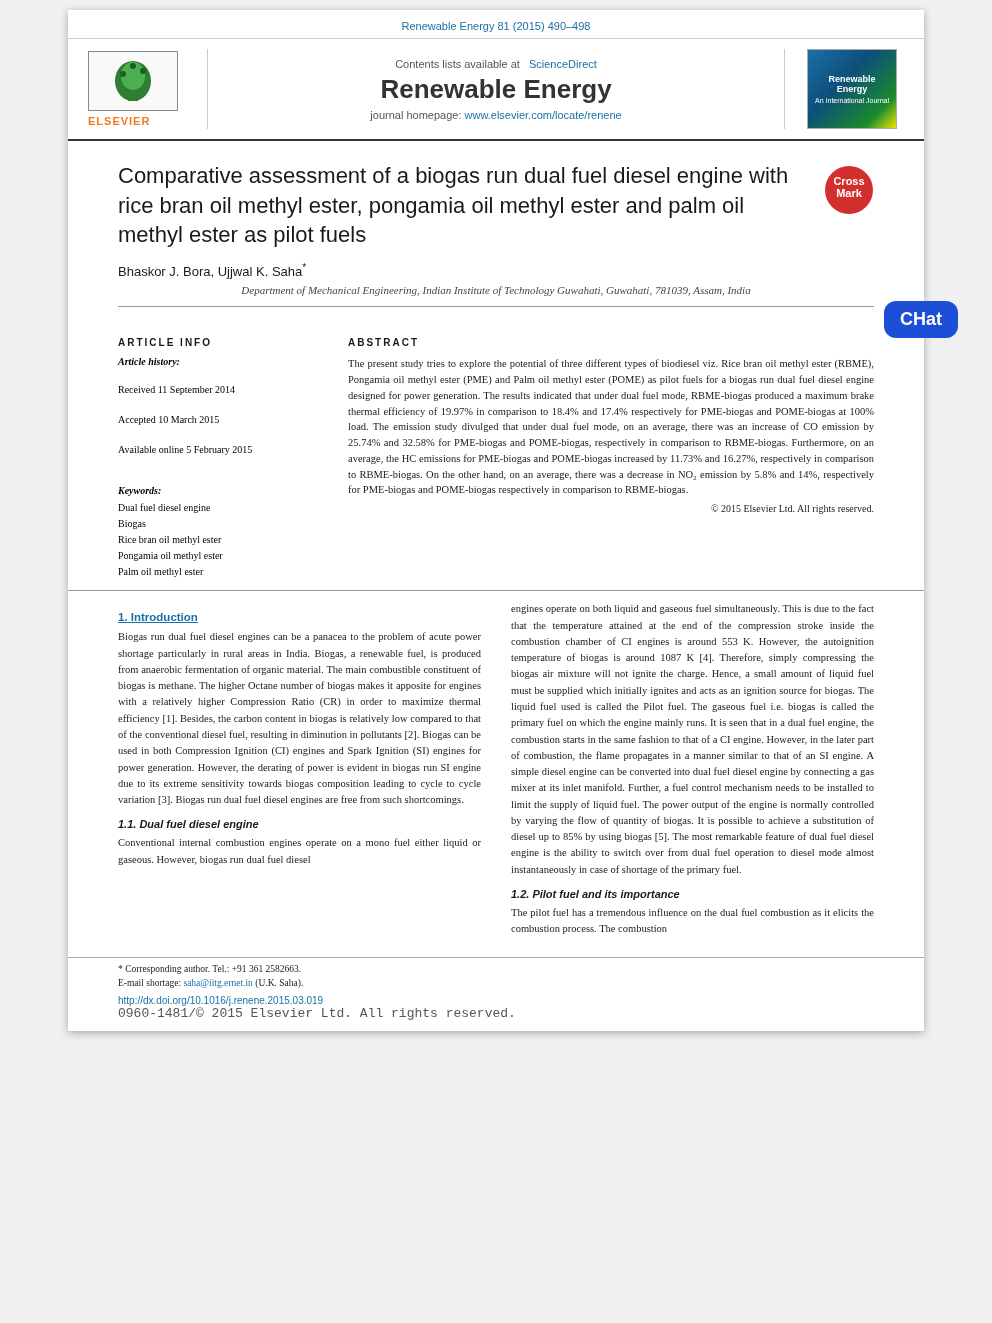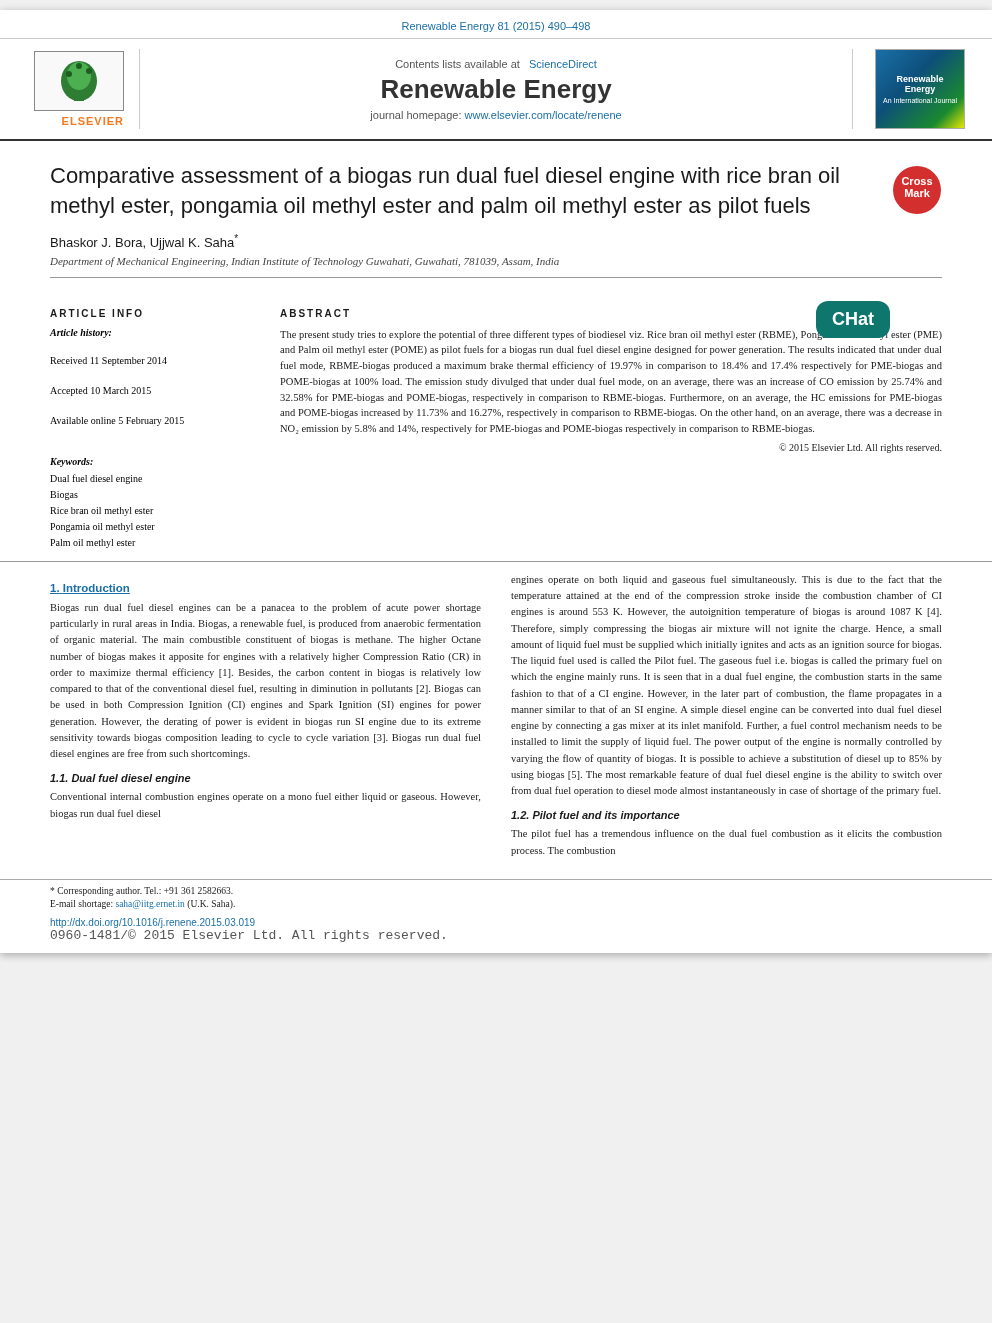--- a/index.html
+++ b/index.html
@@ -4,21 +4,21 @@
   <style>
     * { margin: 0; padding: 0; box-sizing: border-box; }
     body {
       background: #f0f0f0;
       font-family: 'Times New Roman', Times, serif;
       display: flex;
       justify-content: center;
       padding: 10px 0;
     }
     .page {
-      width: 992px;
+      width: 856px;
       background: #fff;
       box-shadow: 0 2px 8px rgba(0,0,0,0.3);
       padding: 0;
       position: relative;
     }
     
     .top-bar {
       text-align: center;
       padding: 6px 0 4px;
       border-bottom: 1px solid #ccc;
@@ -33,21 +33,21 @@
       display: flex;
       align-items: stretch;
       border-bottom: 2px solid #333;
       padding: 10px 20px;
       gap: 10px;
     }
     .elsevier-logo {
       width: 120px;
       display: flex;
       flex-direction: column;
-      align-items: flex-end;
+      align-items: flex-start;
       justify-content: center;
       border-right: 1px solid #ccc;
       padding-right: 15px;
       flex-shrink: 0;
     }
     .elsevier-logo .logo-box {
       width: 90px;
       height: 60px;
       border: 1px solid #888;
       display: flex;
@@ -163,20 +163,21 @@
       margin-bottom: 5px;
     }
     .authors sup {
       font-size: 10px;
     }
     .affiliation {
       font-size: 11px;
       font-style: italic;
       color: #444;
       margin-bottom: 8px;
+      text-align: center;
     }
     .article-divider {
       border: none;
       border-top: 1px solid #999;
       margin: 10px 0;
     }
     
     .two-col {
       display: flex;
       gap: 20px;
@@ -312,21 +313,21 @@
     }
     .footer-issn {
       font-size: 13px;
       font-family: Liberation Mono, monospace;
       color: #555;
     }
     .chat-bubble {
       position: absolute;
       top: 291px;
       left: 816px;
-      background: #0f766e;
+      background: #1d4ed8;
       border-radius: 12px;
       padding: 8px 16px;
       color: white;
       font-size: 18px;
       font-family: Arial, sans-serif;
       font-weight: bold;
     }
   </style>
 </head>
 <body>

